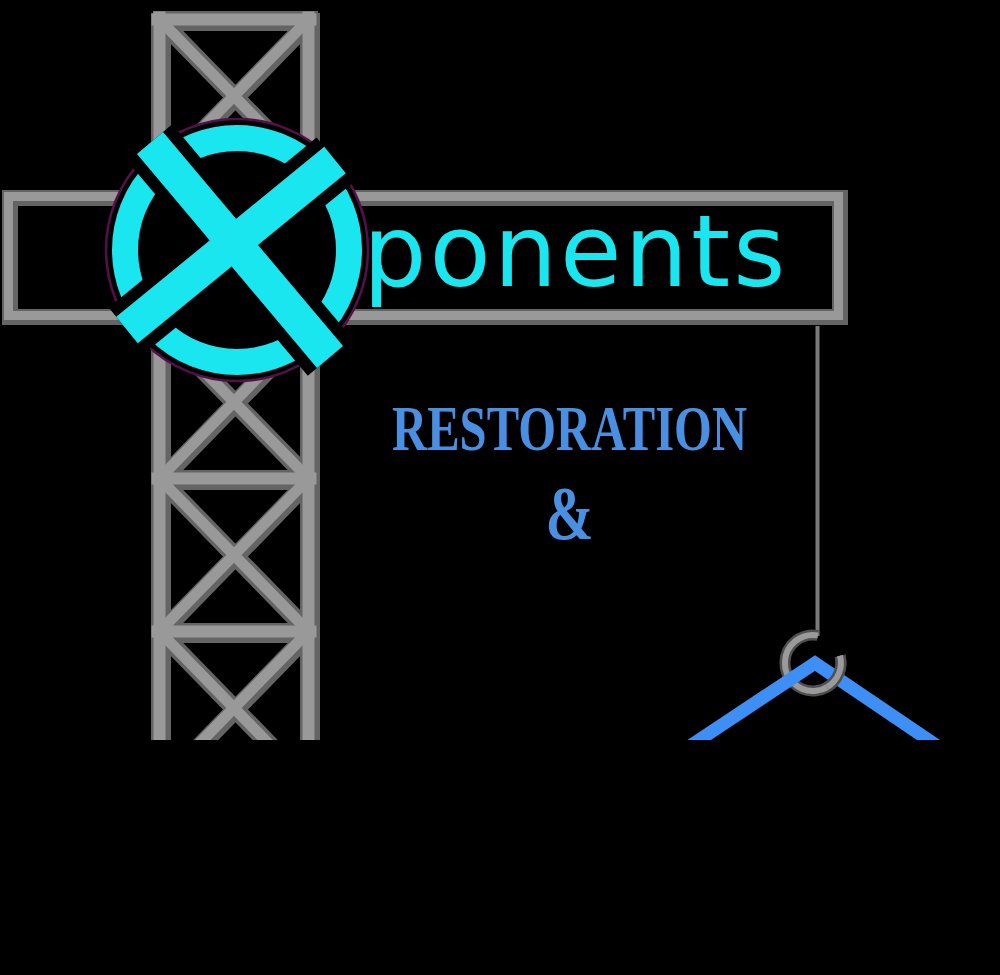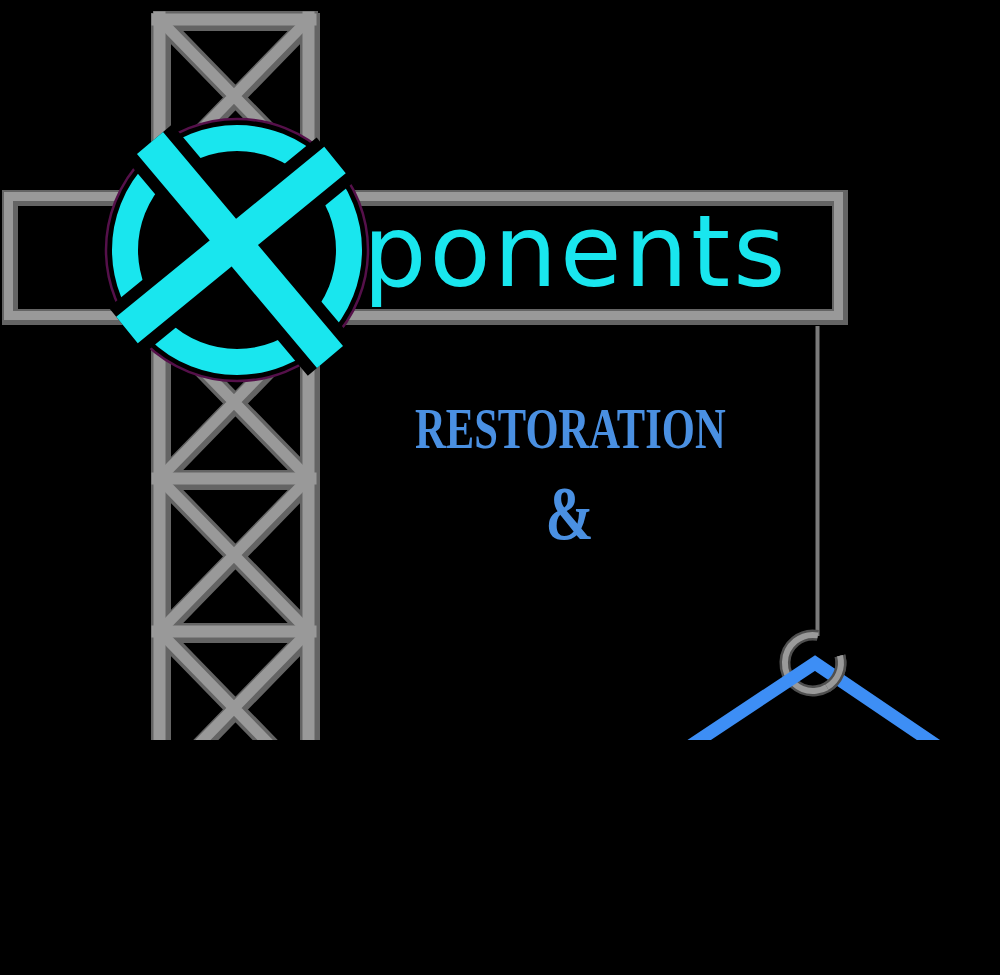--- a/index.html
+++ b/index.html
@@ -31,21 +31,21 @@
   .house-walls{stroke-width:12;}
   .house-roof{stroke-width:13;}
 
   .brand-suffix{position:absolute;left:363px;top:202px;
     font-family:"DejaVu Sans",sans-serif;font-size:100px;line-height:100px;
     letter-spacing:3px;color:var(--cyan);white-space:nowrap;}
 
   .tagline{position:absolute;left:170px;top:389px;width:800px;text-align:center;
     font-family:"Liberation Serif","DejaVu Serif",serif;font-weight:bold;
     color:var(--tagline-blue);}
-  .tagline .line{display:block;height:80px;font-size:56px;line-height:80px;white-space:nowrap;}
+  .tagline .line{display:block;height:80px;font-size:64px;line-height:80px;white-space:nowrap;}
   .tagline .line + .line{margin-top:4px;}
   .tagline .amp{font-size:76px;}
   .tagline .squeeze{display:inline-block;transform:scaleX(0.76);transform-origin:center;}
 </style>
 </head>
 <body>
 
 <div class="stage" style="--bg: #000000; --cyan: #19e6ee; --tagline-blue: #4a90e2; --house-blue: #3d8ef5; --truss-dark: #646464; --truss-light: #999999; --cable: #7a7a7a; --disk-rim: #55104a;">
 
   <svg width="1000" height="975" viewBox="0 0 1000 975">

